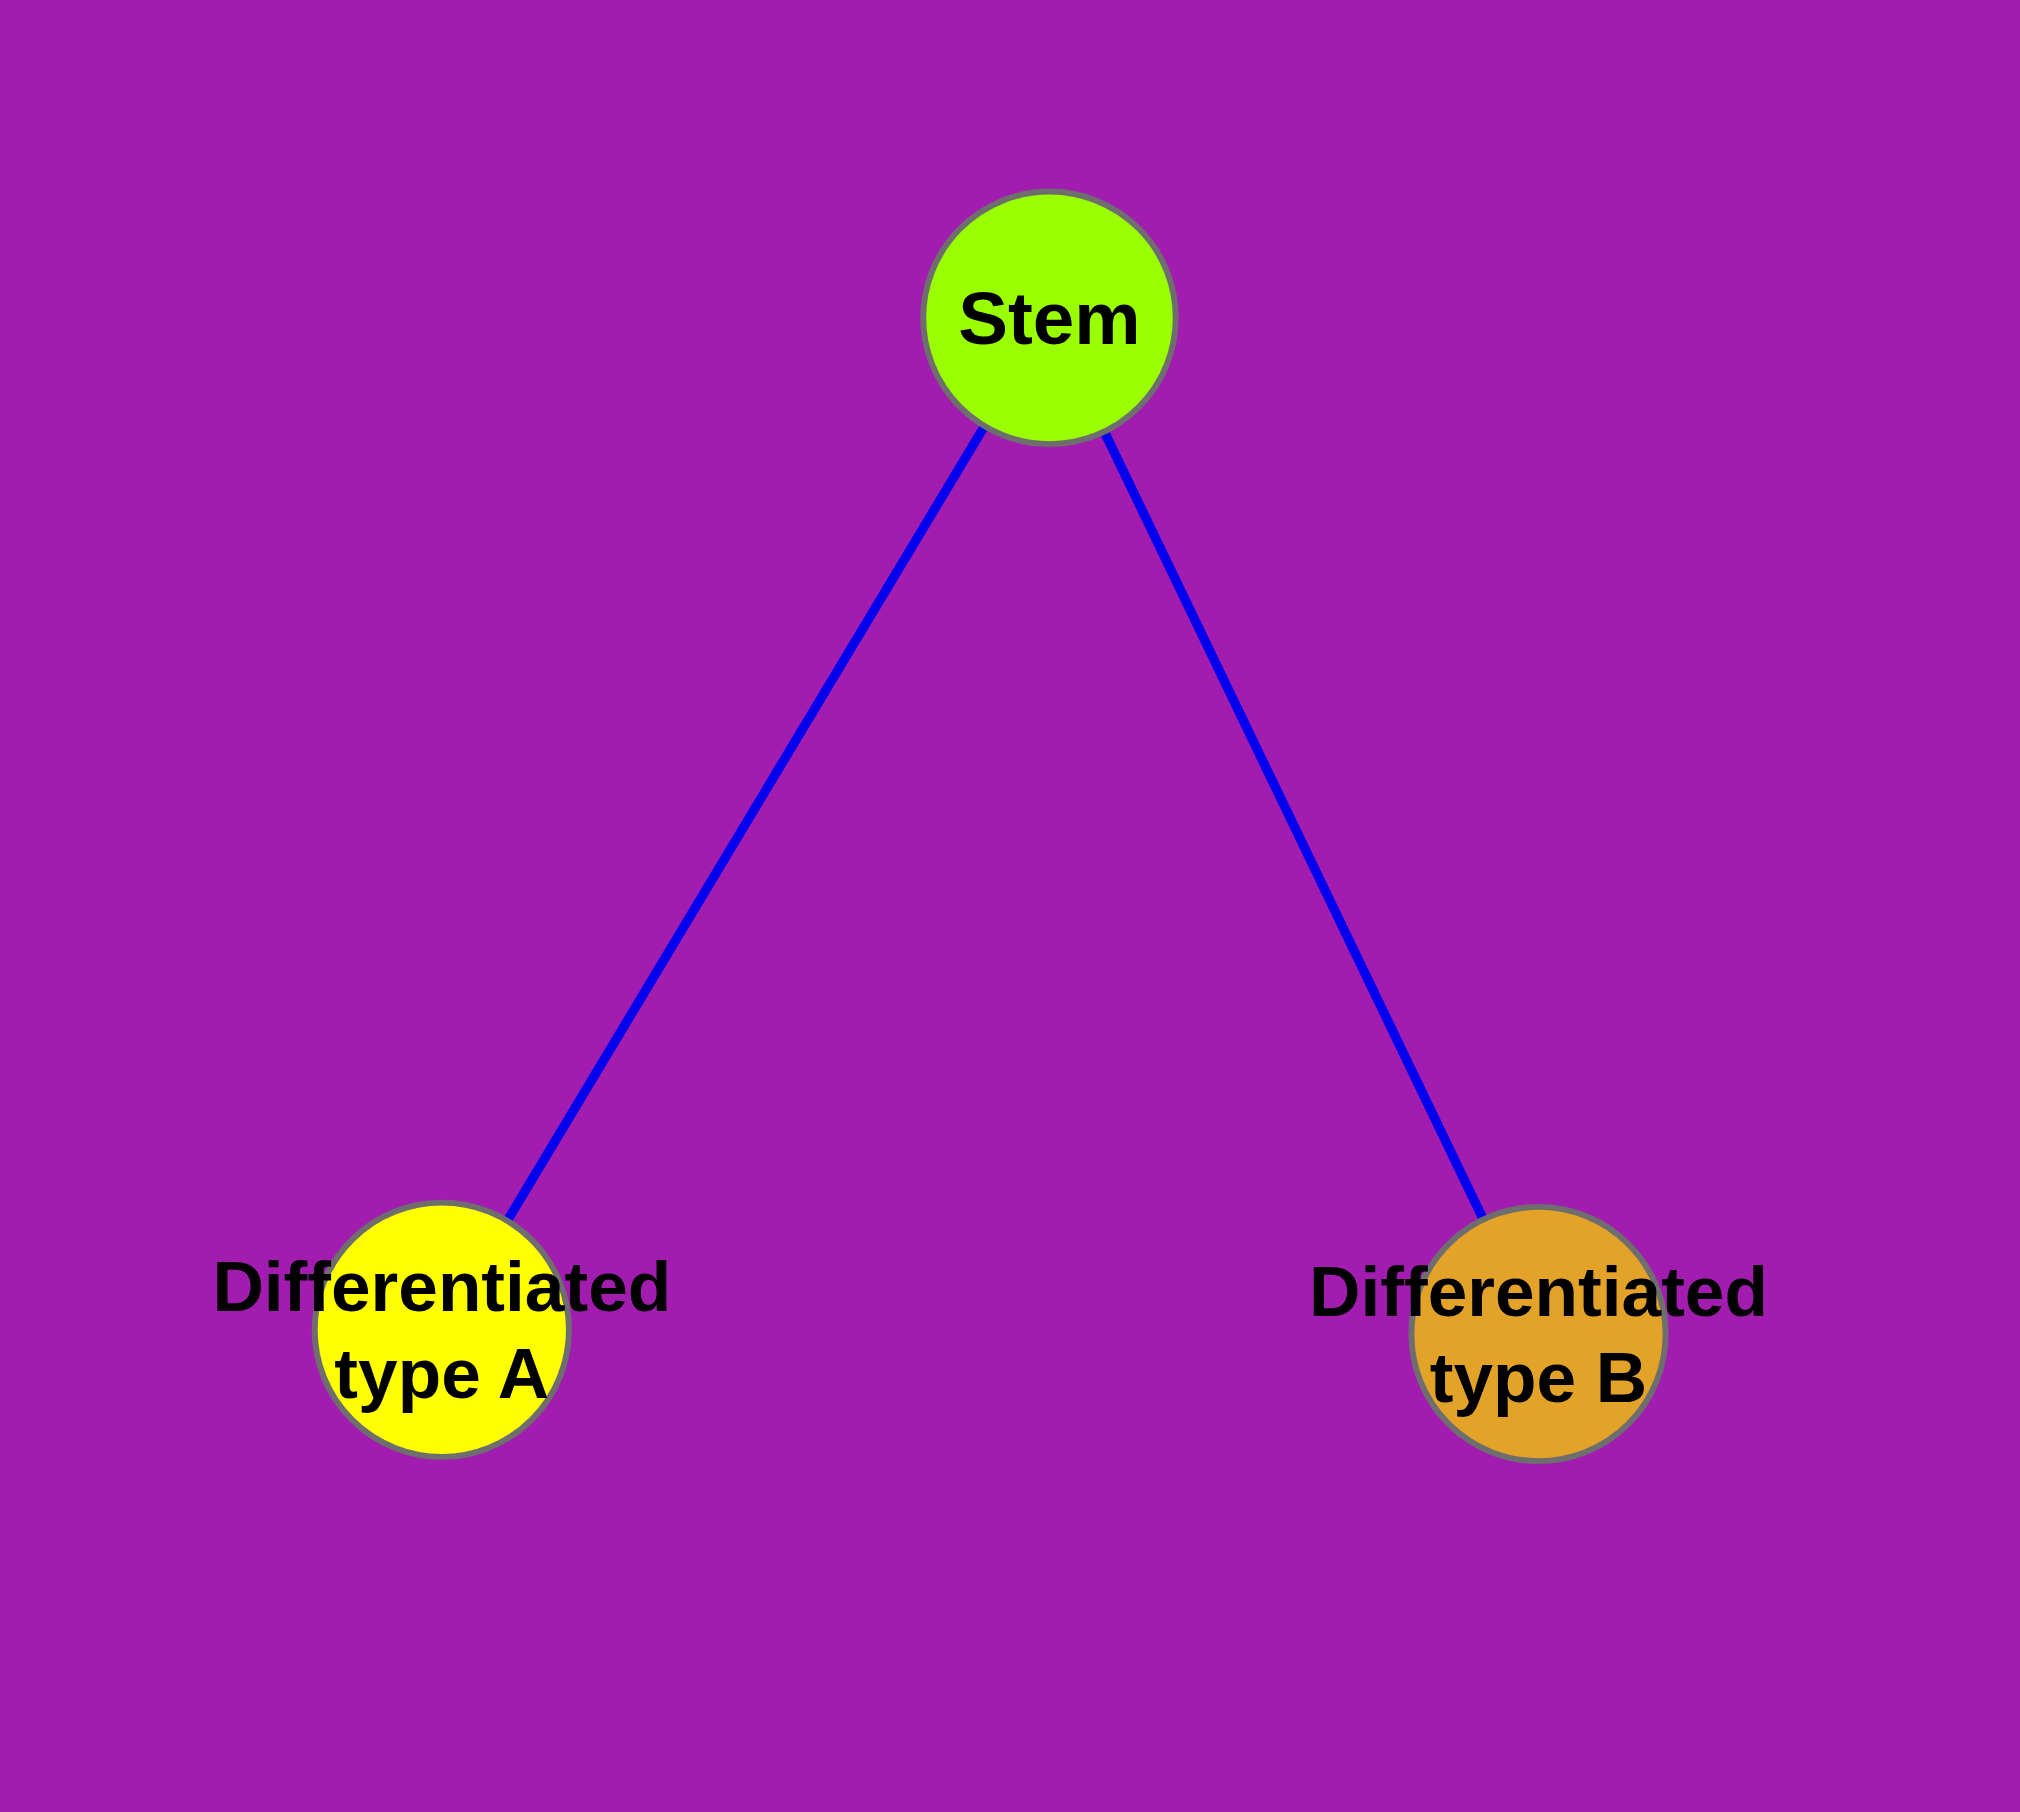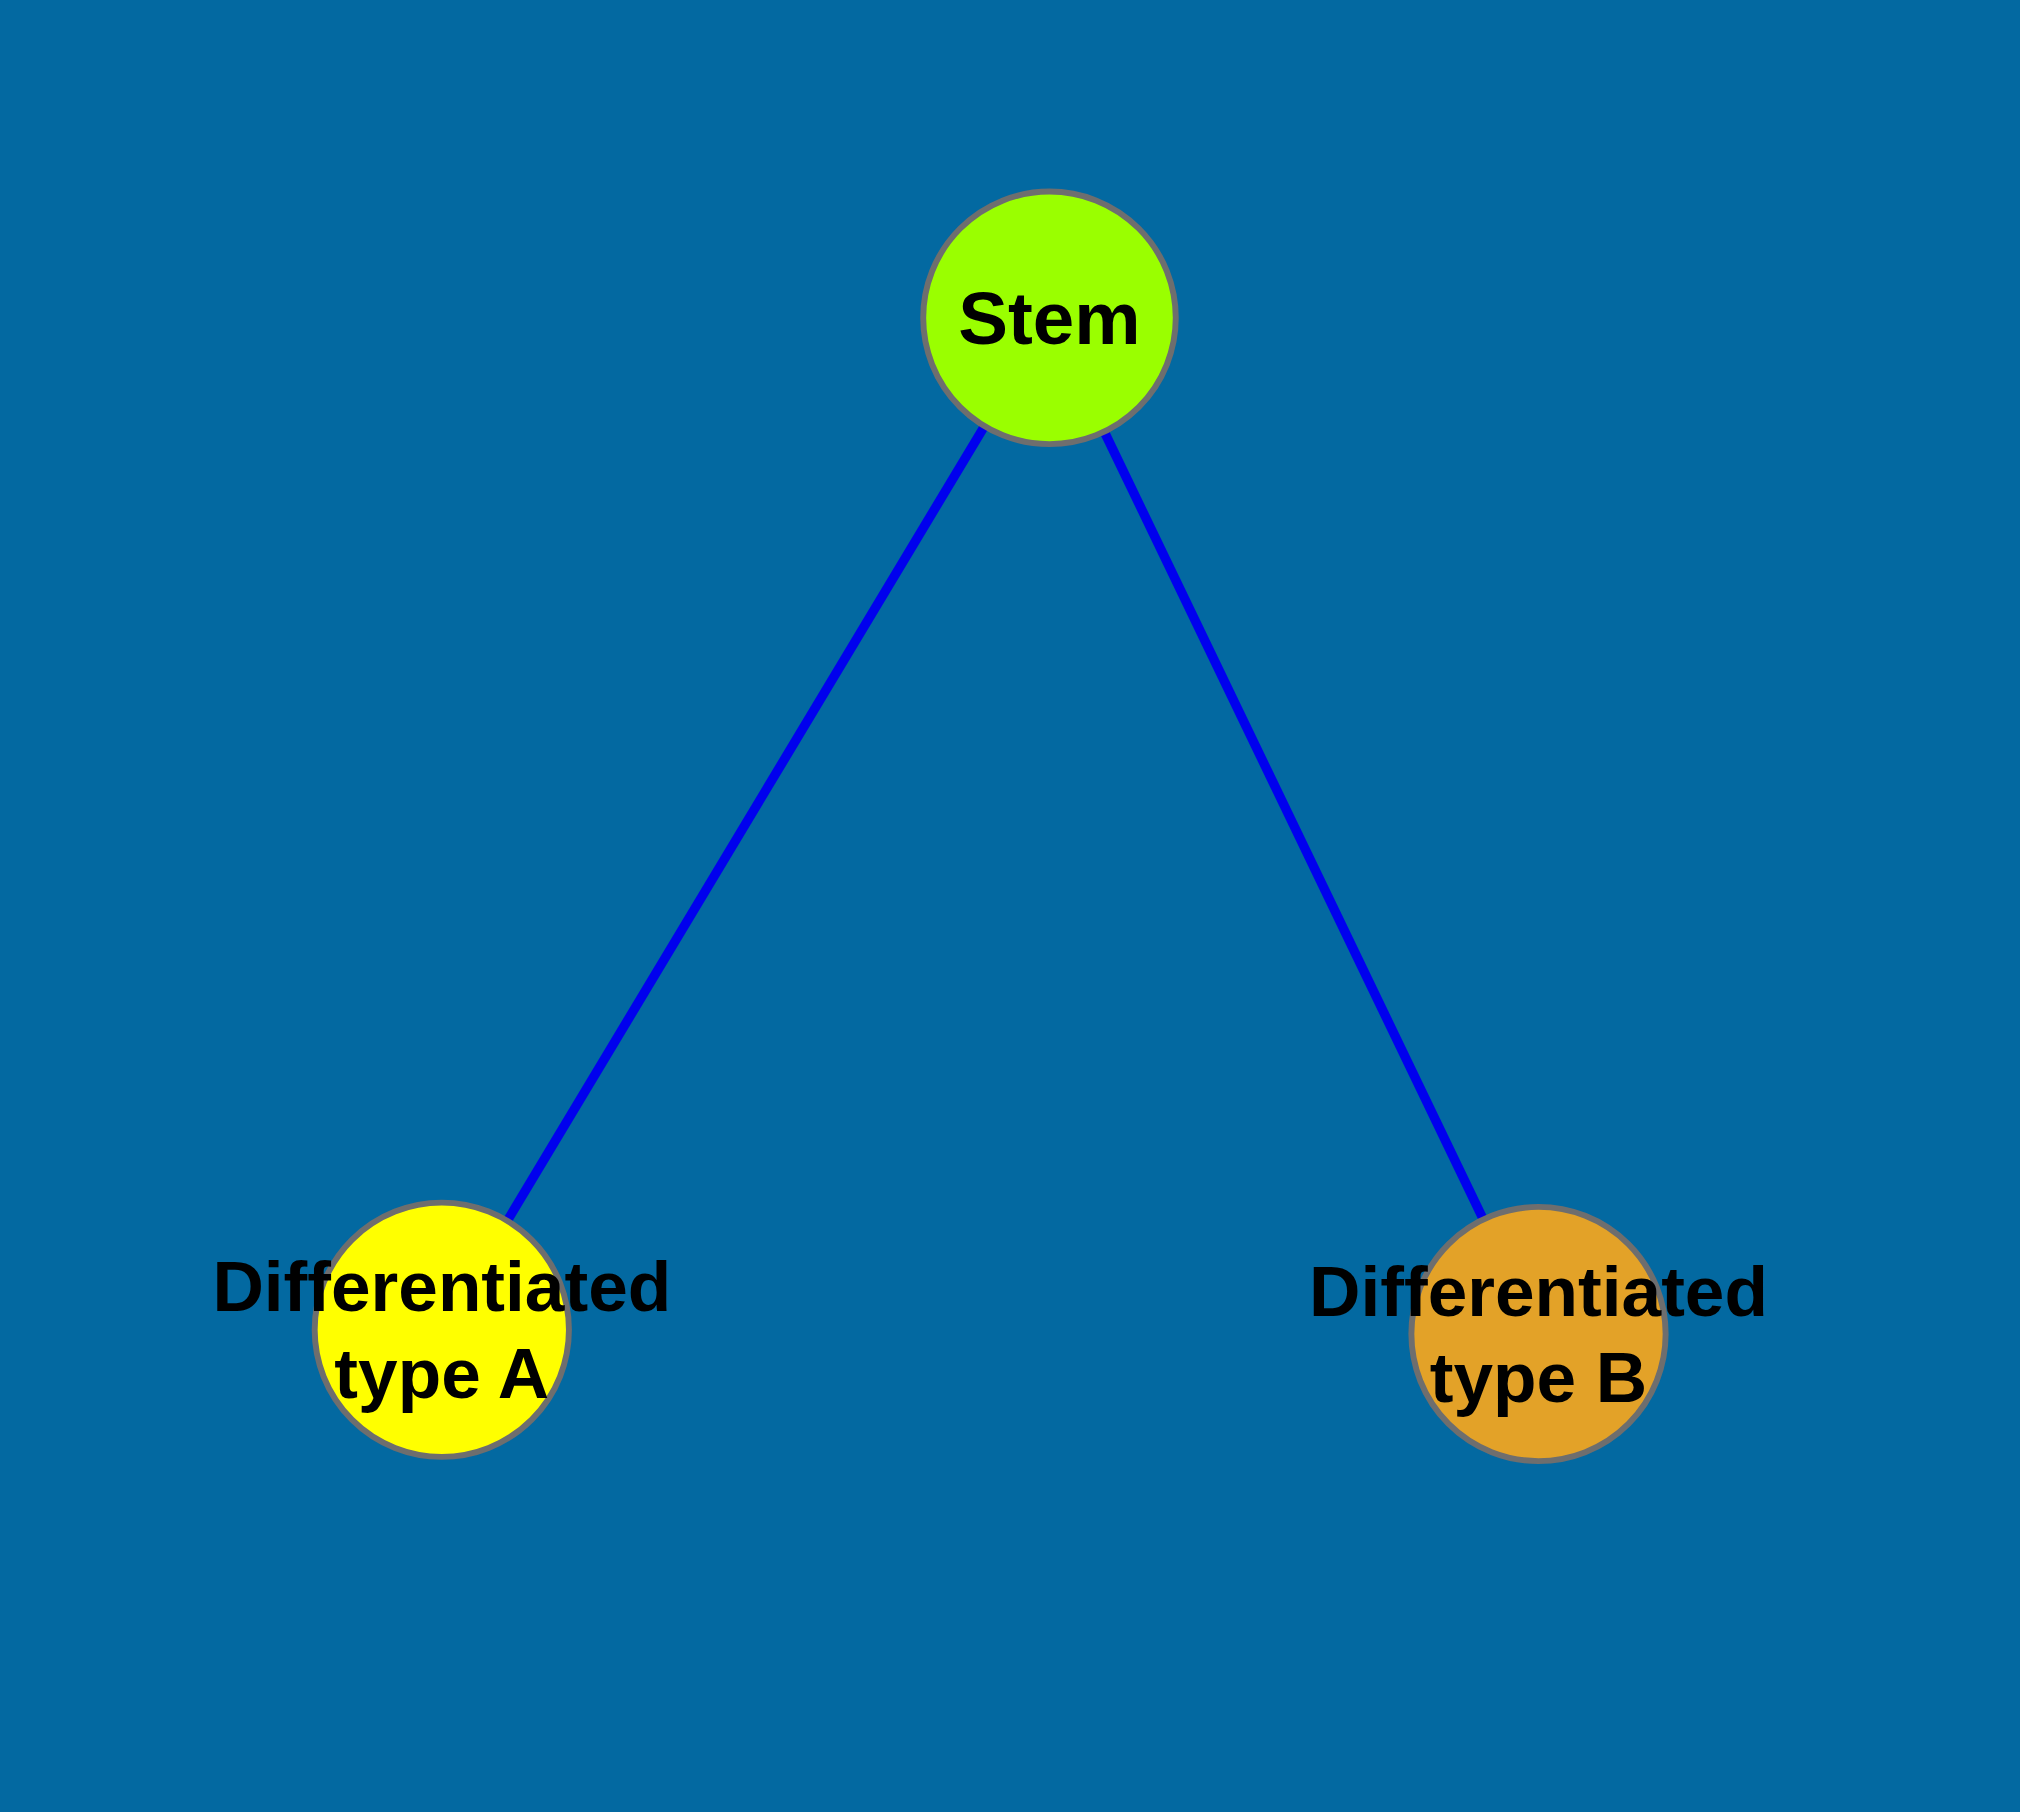--- a/index.html
+++ b/index.html
@@ -27,21 +27,21 @@
     fill: #000000;
     text-anchor: middle;
     font-family: "Liberation Sans", sans-serif;
   }
   .label-stem { font-size: 88px; }
   .label-diff { font-size: 84px; }
 </style>
 </head>
 <body>
 
-<div id="canvas" style="background: #0369a1;">
+<div id="canvas" style="background: #a21caf;">
   <svg id="graph-svg" viewBox="0 0 2384 2138">
     <g id="edges-layer">
         <line x1="1160.2633141578813" y1="504.45272370361204" x2="599.2514983311395" y2="1438.6899734904036" stroke="#0000ee" stroke-width="11"></line>
         <line x1="1303.4788608832787" y1="511.06439202608533" x2="1749.0875042764346" y2="1437.0345192850002" stroke="#0000ee" stroke-width="11"></line>
       </g>
     <g id="nodes-layer">
         <circle cx="1238" cy="375" r="149" fill="#9aff00" stroke="#6e6e6e" stroke-width="7"></circle>
         <circle cx="521" cy="1569" r="150" fill="#ffff00" stroke="#6e6e6e" stroke-width="7"></circle>
         <circle cx="1815" cy="1574" r="150" fill="#e3a228" stroke="#6e6e6e" stroke-width="7"></circle>
       </g>

